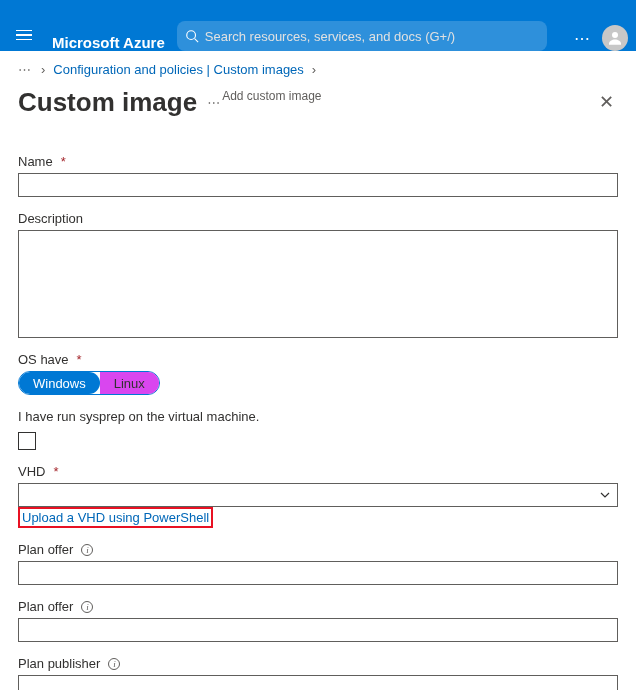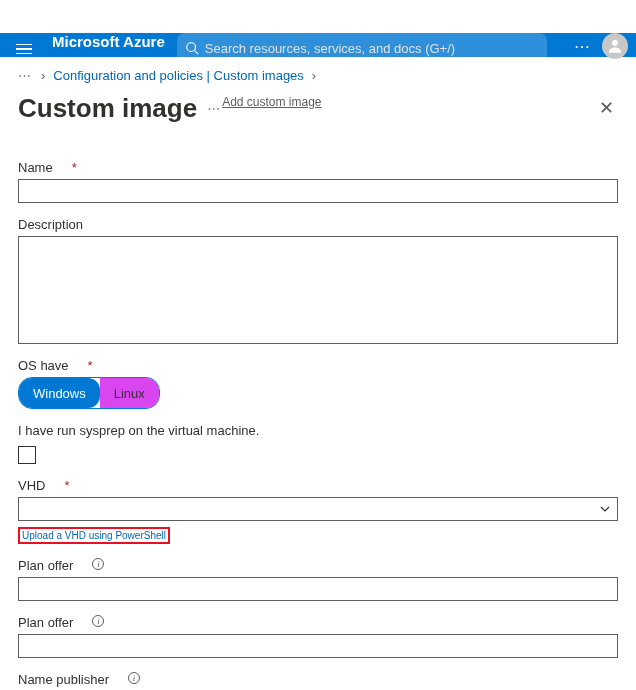--- a/index.html
+++ b/index.html
@@ -7,27 +7,26 @@
     font-family: "Segoe UI", -apple-system, sans-serif;
     font-size: 13px;
     color: #323130;
     width: 636px;
     height: 690px;
     overflow: hidden;
     background: #fff;
   }
   .topbar {
     background: #0078d4;
-    height: 24px;
+    height: 51px;
     display: flex;
-    align-items: flex-start;
+    align-items: flex-end;
     padding: 0 8px;
     gap: 12px;
     color: #fff;
-    margin-top: 33px;
   }
   .hamburger {
     width: 32px; height: 32px;
     display: flex; flex-direction: column;
     justify-content: center; align-items: center;
     gap: 3px; cursor: pointer;
   }
   .hamburger span {
     display: block; width: 16px; height: 1.5px; background: #fff;
   }
@@ -62,51 +61,51 @@
   .breadcrumb .sep { color: #605e5c; }
   .breadcrumb a { color: #0067b8; text-decoration: none; cursor: pointer; }
   .page-header {
     display: flex; align-items: flex-start; padding: 0 18px;
     justify-content: space-between;
   }
   .page-title-wrap { display: flex; flex-direction: row; }
   .page-title-row { display: flex; align-items: center; gap: 10px; }
   .page-title { font-size: 26px; font-weight: 600; color: #323130; }
   .page-title-dots { color: #605e5c; letter-spacing: 2px; cursor: pointer; }
-  .page-subtitle { font-size: 12px; color: #605e5c; margin-top: 2px; text-decoration: underline; }
+  .page-subtitle { font-size: 12px; color: #605e5c; margin-top: 2px; }
   .close-x { font-size: 18px; color: #605e5c; cursor: pointer; padding: 4px; font-weight: 300; }
   .form { padding: 18px; display: flex; flex-direction: column; }
-  .field-label { font-size: 13px; color: #323130; margin-top: 14px; margin-bottom: 4px; display: flex; align-items: flex-start; gap: 19px; }
+  .field-label { font-size: 13px; color: #323130; margin-top: 14px; margin-bottom: 4px; display: flex; align-items: center; gap: 8px; }
   .field-label .req { color: #a4262c; }
   .text-input, .textarea, .dropdown {
     width: 100%; border: 1px solid #605e5c; font-size: 13px;
     padding: 4px 6px; font-family: inherit; background: #fff;
   }
   .text-input { height: 24px; }
   .textarea { height: 108px; resize: none; }
   .dropdown {
     height: 24px; display: flex; justify-content: flex-end; align-items: center;
     cursor: pointer; padding-right: 6px;
   }
   .toggle-group {
     display: inline-flex; border: 1px solid #0078d4; border-radius: 14px;
-    overflow: hidden; height: 32px; align-items: stretch;
+    overflow: hidden; height: 24px; align-items: stretch;
   }
   .toggle-opt {
     padding: 0 14px; font-size: 13px; display: flex; align-items: center;
     cursor: pointer; background: #d946ef; color: #323130;
   }
   .toggle-opt.selected { background: #0078d4; color: #fff; border-radius: 12px; }
   .checkbox {
     width: 18px; height: 18px; border: 1px solid #323130;
     display: inline-block; cursor: pointer; margin-top: 4px;
   }
   .link-highlight {
-    display: inline-block; margin-top: 6px; padding: 1px 2px;
-    border: 2px solid #e81123; color: #0067b8; cursor: pointer; font-size: 10px;
+    display: inline-block; margin-top: 0; padding: 1px 2px;
+    border: 2px solid #e81123; color: #0067b8; cursor: pointer; font-size: 13px;
   }
   .info-icon {
     width: 12px; height: 12px; border: 1px solid #605e5c; border-radius: 50%;
     display: inline-flex; align-items: center; justify-content: center;
     font-size: 9px; color: #605e5c; font-style: italic; font-family: Georgia, serif;
   }
   .first-label { margin-top: 18px; }
 </style>
 </head>
 <body>
@@ -198,18 +197,18 @@
   </div>
   <input class="text-input" type="text" style="">
 
   <div class="field-label">
     <span>Plan offer</span>
     <span class="info-icon">i</span>
   </div>
   <input class="text-input" type="text" style="">
 
   <div class="field-label">
-    <span>Name publisher</span>
+    <span>Plan publisher</span>
     <span class="info-icon">i</span>
   </div>
   <input class="text-input" type="text" style="">
 
 </div>
 
 </body></html>

